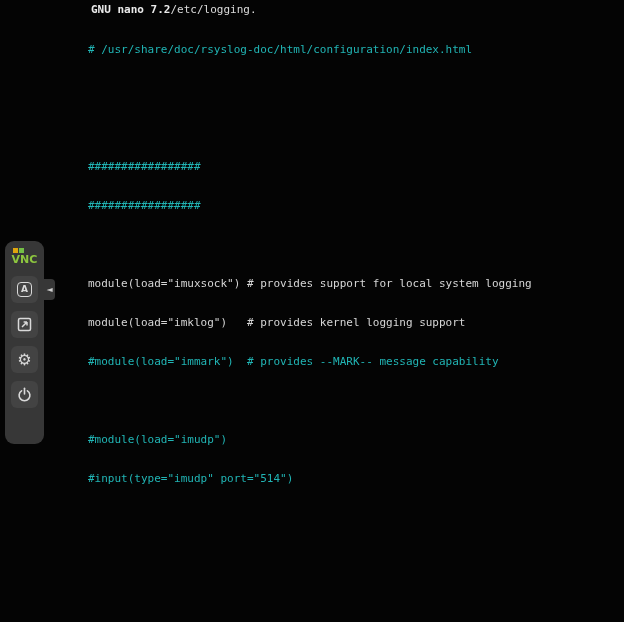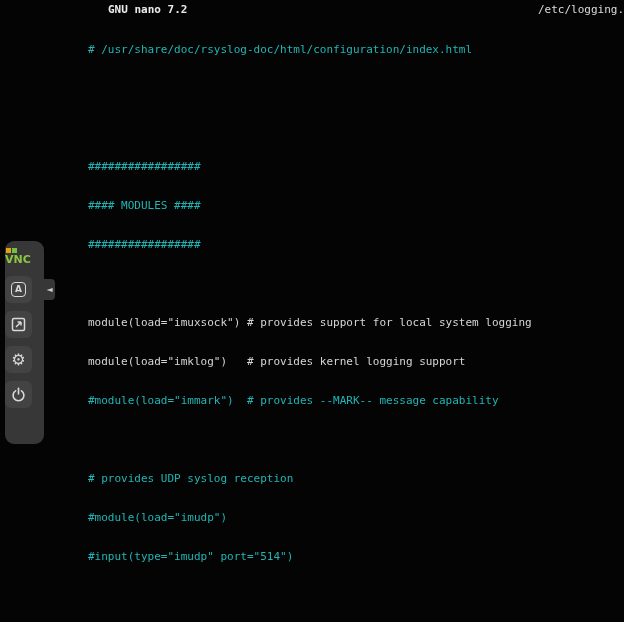--- a/index.html
+++ b/index.html
@@ -3,31 +3,31 @@
 <meta charset="utf-8">
 <style>
   html,body{margin:0;padding:0;}
   body{
     width:624px;height:622px;position:relative;overflow:hidden;
     background:#000;
     font-family:"DejaVu Sans Mono","Liberation Mono",monospace;
   }
   
   .screen{position:absolute;inset:0;background:#040404;font-size:11px;line-height:13px;color:#d6d6d6;}
-  .titlebar{position:absolute;left:96px;right:0;top:3px;height:13px;display:flex;justify-content:space-between;white-space:pre;}
+  .titlebar{position:absolute;left:79px;right:0;top:3px;height:13px;display:flex;justify-content:flex-start;white-space:pre;}
   .titlebar .app{padding-left:12px;font-weight:bold;color:#eaeaea;}
   .titlebar .file{color:#dcdcdc;}
   .lines{position:absolute;left:88px;top:17px;right:0;white-space:pre;}
   .ln{height:13px;}
   .c{color:#21b5b5;}
   .w{color:#d6d6d6;}
   
   .vnc-panel{
     position:absolute;left:5px;top:241px;width:39px;height:203px;box-sizing:border-box;
-    background:#373737;border-radius:9px;display:flex;flex-direction:column;align-items:flex-start;
+    background:#373737;border-radius:9px;display:flex;flex-direction:column;align-items:center;
     padding-top:7px;gap:8px;
   }
   .vnc-logo{display:flex;flex-direction:column;align-items:flex-start;margin-bottom:2px;}
   .logo-dots{height:6px;display:flex;gap:1px;margin-left:1px;}
   .dot{width:5px;height:5px;display:inline-block;}
   .d1{background:#e0a50e;}
   .d2{background:#73be46;}
   .logo-text{color:#8dc63f;font-weight:bold;font-size:11px;font-family:"DejaVu Sans","Liberation Sans",sans-serif;line-height:12px;}
   .vbtn{
     width:27px;height:27px;background:#434343;border:none;border-radius:6px;
@@ -51,28 +51,26 @@
 <div class="screen">
   <div class="titlebar">
     <span class="app">GNU nano 7.2</span>
     <span class="file">/etc/logging.</span>
   </div>
   <div class="lines">
     <div class="ln"><span class="c"># /usr/share/doc/rsyslog-doc/html/configuration/index.html</span></div>
     <div class="ln"></div>
     <div class="ln"></div>
     <div class="ln"><span class="c">#################</span></div>
-    <div class="ln"><span class="c">#### MODULES ####</span></div>
     <div class="ln"><span class="c">#################</span></div>
     <div class="ln"></div>
     <div class="ln"><span class="w">module(load="imuxsock") # provides support for local system logging</span></div>
     <div class="ln"><span class="w">module(load="imklog")   # provides kernel logging support</span></div>
     <div class="ln"><span class="c">#module(load="immark")  # provides --MARK-- message capability</span></div>
     <div class="ln"></div>
-    <div class="ln"><span class="c"># provides UDP syslog reception</span></div>
     <div class="ln"><span class="c">#module(load="imudp")</span></div>
     <div class="ln"><span class="c">#input(type="imudp" port="514")</span></div>
     <div class="ln"></div>
     
     
     
     
     
     
     

